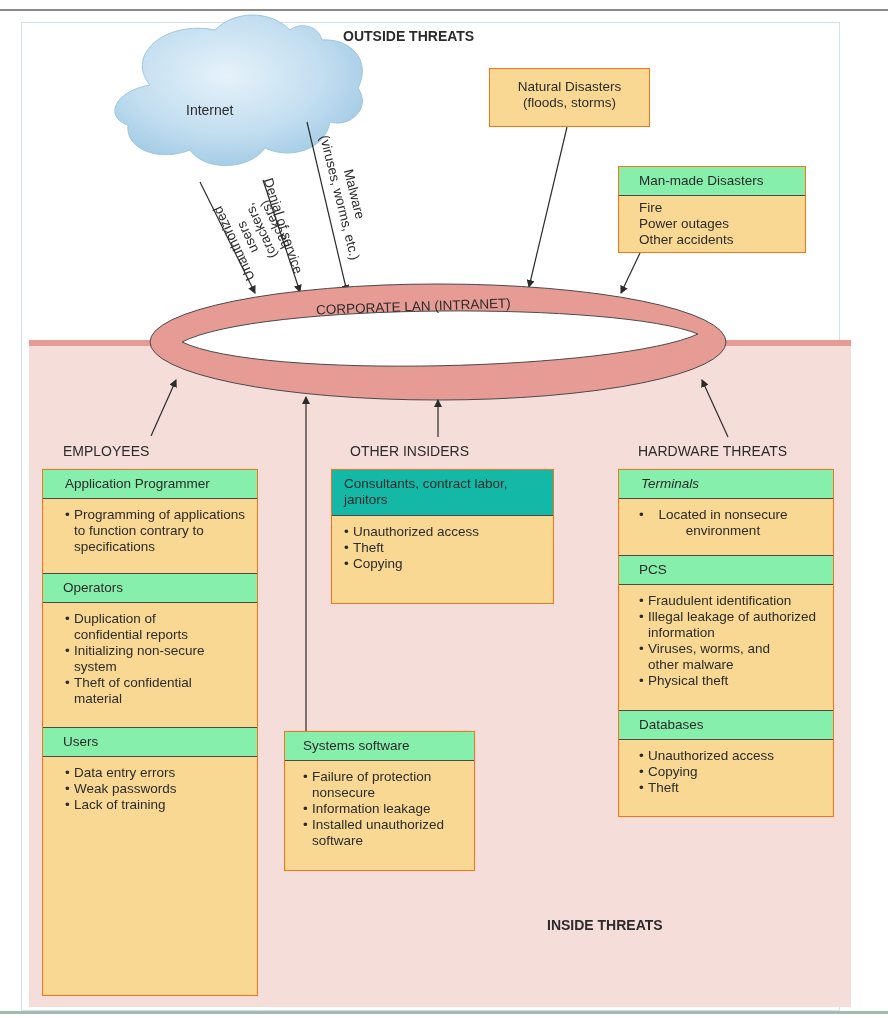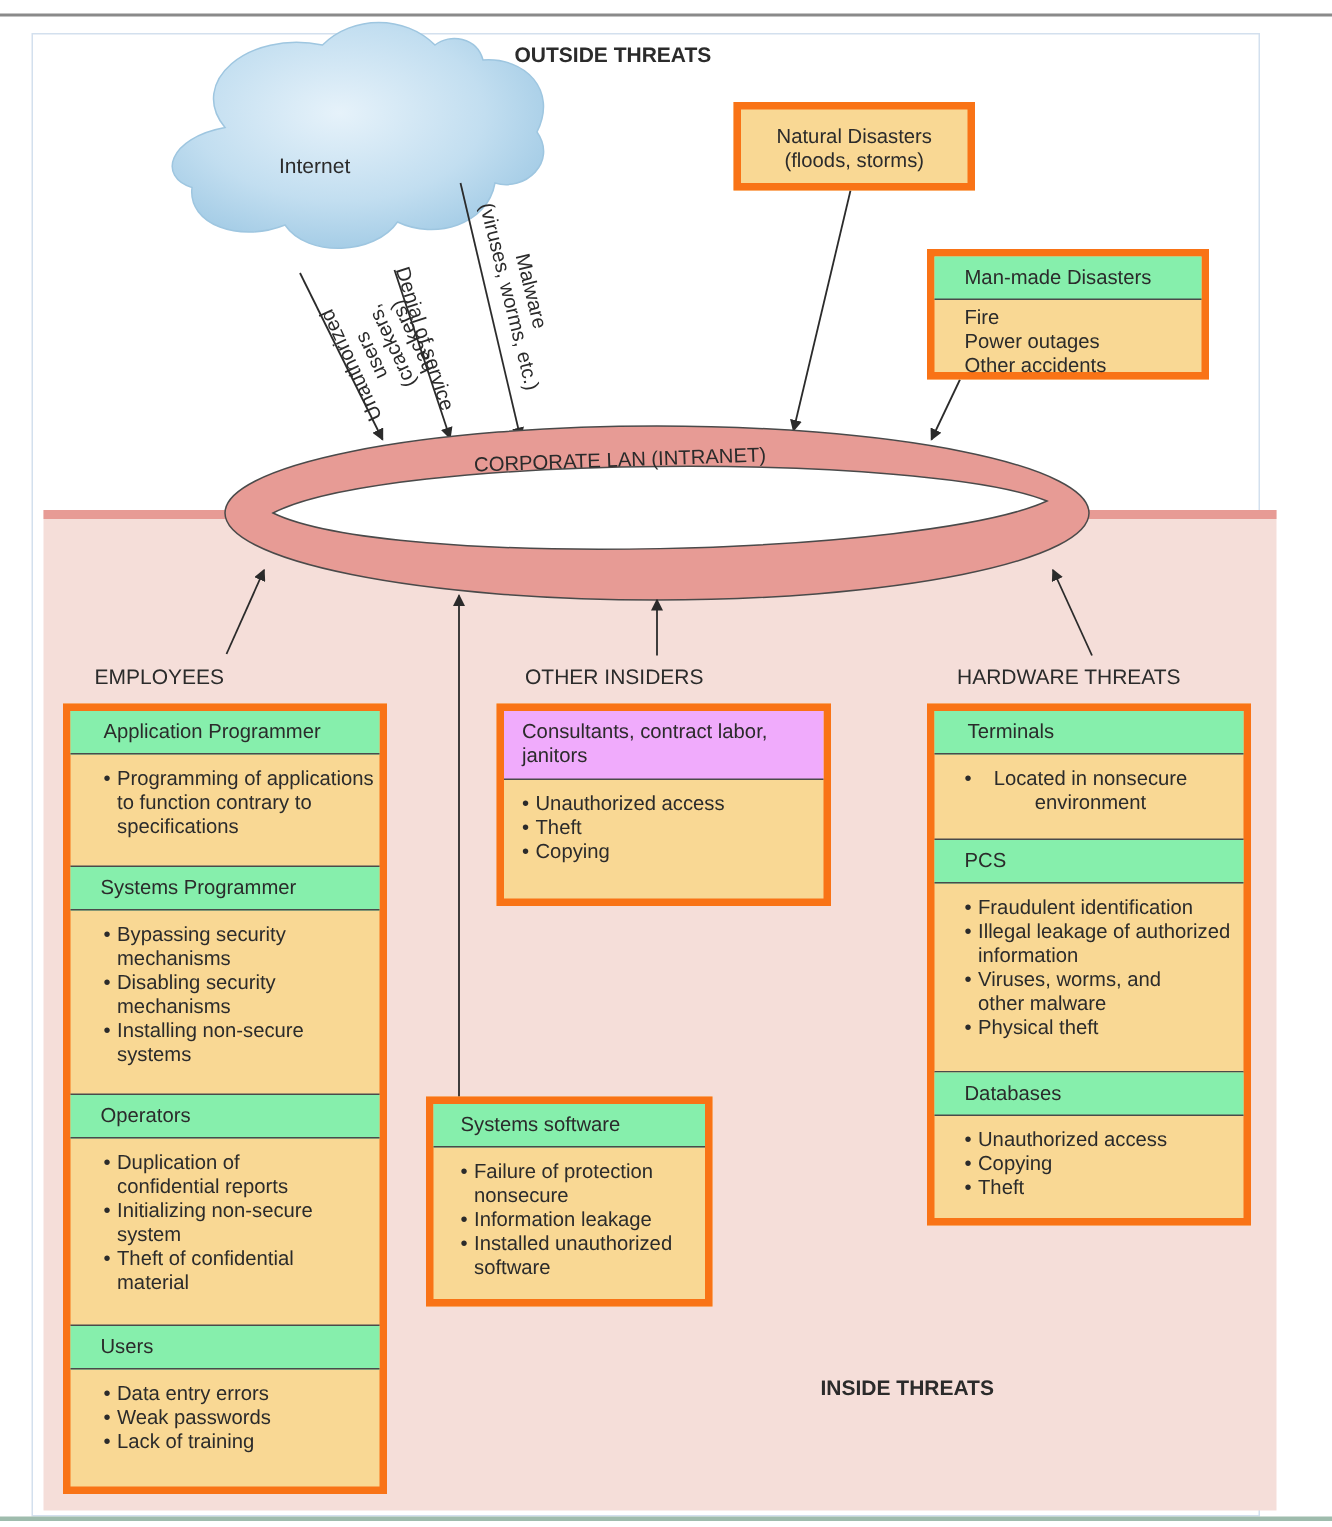--- a/index.html
+++ b/index.html
@@ -7,23 +7,23 @@
          font-family: "Liberation Sans", sans-serif; color: #2b2b2b; }
   .top-rule { position: absolute; left: 0; top: 9px; width: 888px; height: 2px; background: #8a8a8a; }
   .bottom-rule { position: absolute; left: 0; top: 1011px; width: 888px; height: 3px; background: #9fbcad; }
   .frame { position: absolute; left: 21px; top: 22px; width: 817px; height: 987px;
            border: 1px solid #d3e0ee; background: #ffffff; }
   .inside-zone { position: absolute; left: 29px; top: 340px; width: 822px; height: 667px; background: #f5ded9; }
   .inside-rule { position: absolute; left: 29px; top: 340px; width: 822px; height: 6px; background: #e79b95; }
   svg.diagram { position: absolute; left: 0; top: 0; width: 888px; height: 1018px; }
   .lbl { position: absolute; font-size: 14px; white-space: nowrap; }
   .bold { font-weight: bold; }
-  .box { position: absolute; border: 5px solid #f97316; background: #f9d894; font-size: 13.5px; line-height: 16px; box-sizing: border-box; }
+  .box { position: absolute; border: 1px solid #f97316; background: #f9d894; font-size: 13.5px; line-height: 16px; box-sizing: border-box; }
   .box .hdr { background: #86efac; border-bottom: 1px solid #4a4a4a; padding: 6px 8px 6px 22px; }
-  .box .hdr.plain { background: #f0abfc; padding: 6px 8px 6px 12px; }
+  .box .hdr.plain { background: #14b8a6; padding: 6px 8px 6px 12px; }
   .box .body { padding: 8px 8px 8px 22px; }
   .box .body.plain { padding: 4px 8px 8px 12px; }
   .box .sect + .sect { border-top: 1px solid #4a4a4a; }
   .box ul { list-style: none; margin: 0; padding: 0; }
   .box li { position: relative; padding-left: 9px; }
   .box li::before { content: "•"; position: absolute; left: 0; top: 0; }
   .rot { position: absolute; font-size: 13.5px; line-height: 15px; transform-origin: 0 0; white-space: nowrap; text-align: center; }
 </style>
 </head>
 <body>
@@ -109,30 +109,20 @@
 <div class="box" style="left:42px; top:469px; width:216px; height:527px;">
   <div class="sect">
     <div class="hdr">Application Programmer</div>
     <div class="body" style="height:58px;">
         <ul>
       <li style="width:180px; white-space:normal;">Programming of applications to function contrary to specifications</li>
     </ul>
       </div>
   </div>
   <div class="sect" style="border-top:1px solid #4a4a4a;">
-    <div class="hdr" style="padding-left:20px;">Systems Programmer</div>
-    <div class="body" style="height:106px;">
-        <ul>
-      <li style="width:150px;" class="wrap">Bypassing security mechanisms</li>
-      <li style="width:150px;">Disabling security mechanisms</li>
-      <li style="width:160px;">Installing non-secure systems</li>
-    </ul>
-      </div>
-  </div>
-  <div class="sect" style="border-top:1px solid #4a4a4a;">
     <div class="hdr" style="padding-left:20px;">Operators</div>
     <div class="body" style="height:108px;">
         <ul>
       <li style="width:150px;">Duplication of confidential reports</li>
       <li style="width:150px;">Initializing non-secure system</li>
       <li style="width:150px;">Theft of confidential material</li>
     </ul>
       </div>
   </div>
   <div class="sect" style="border-top:1px solid #4a4a4a;">
@@ -164,21 +154,21 @@
       <ul>
     <li style="width:150px;">Failure of protection nonsecure</li>
     <li>Information leakage</li>
     <li style="width:160px;">Installed unauthorized software</li>
   </ul>
     </div>
 </div>
 
 <div class="box" style="left:618px; top:469px; width:216px; height:348px;">
   <div class="sect">
-    <div class="hdr" style="">Terminals</div>
+    <div class="hdr" style="font-style:italic;">Terminals</div>
     <div class="body" style="padding-left:20px; height:40px;text-align:center;">
         <ul>
       <li style="width:150px;">Located in nonsecure environment</li>
     </ul>
       </div>
   </div>
   <div class="sect" style="border-top:1px solid #4a4a4a;">
     <div class="hdr" style="padding-left:20px;">PCS</div>
     <div class="body" style="padding-left:20px; height:109px;">
         <ul>

